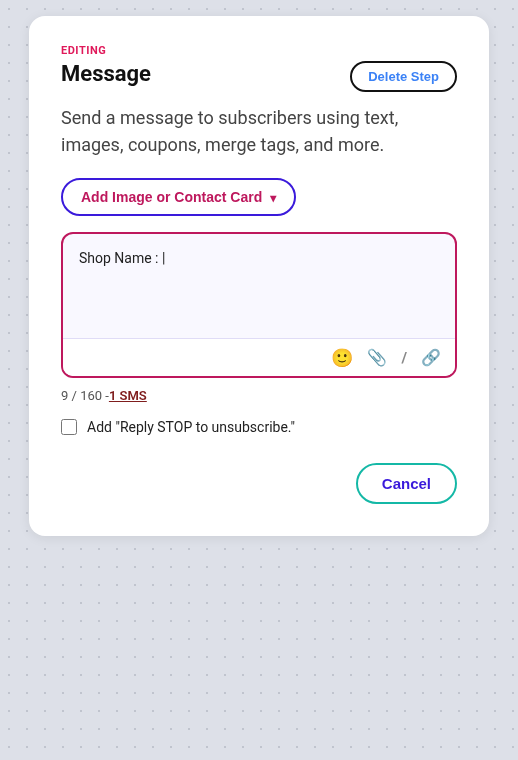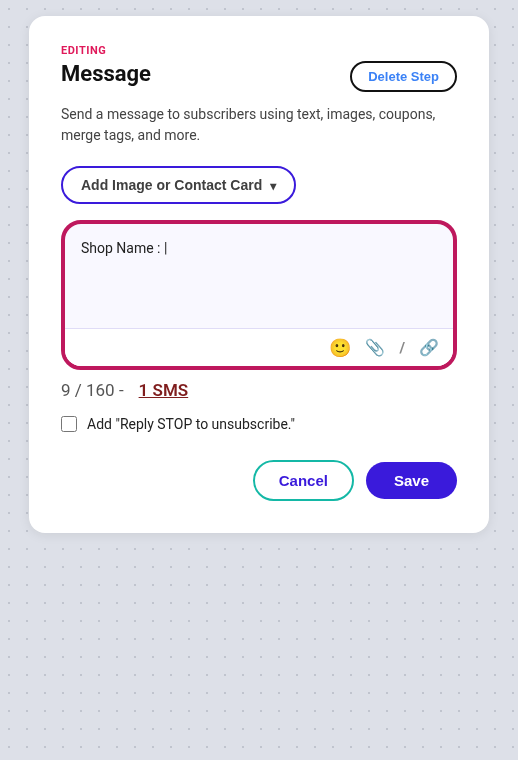--- a/index.html
+++ b/index.html
@@ -56,48 +56,48 @@
       border-radius: 20px;
       background: transparent;
       padding: 6px 16px;
       font-size: 13px;
       font-weight: 600;
       color: #3b82f6;
       cursor: pointer;
     }
 
     .description {
-      font-size: 14px;
+      font-size: 18px;
       color: #444444;
       line-height: 1.5;
       margin-bottom: 20px;
     }
 
     .add-image-btn {
       display: inline-flex;
       align-items: flex-end;
       gap: 8px;
       background: #ffffff;
       border: 2px solid #3a1adb;
       border-radius: 24px;
       padding: 9px 18px;
       font-size: 14px;
       font-weight: 600;
-      color: #404040;
+      color: #be185d;
       cursor: pointer;
       margin-bottom: 16px;
     }
 
     .add-image-btn .chevron {
       font-size: 12px;
     }
 
     .textarea-wrapper {
-      border: 4px solid #be185d;
-      border-radius: 20px;
+      border: 2px solid #be185d;
+      border-radius: 12px;
       overflow: hidden;
       margin-bottom: 10px;
       background: #f9f8ff;
     }
 
     .message-textarea {
       width: 100%;
       height: 100px;
       padding: 14px 16px;
       font-size: 14px;
@@ -120,26 +120,26 @@
       background: #ffffff;
     }
 
     .toolbar-icon {
       font-size: 18px;
       color: #888888;
       cursor: pointer;
     }
 
     .char-count {
-      font-size: 17px;
+      font-size: 13px;
       color: #555555;
       margin-bottom: 16px;
       display: flex;
       align-items: flex-end;
-      gap: 15px;
+      gap: 0;
     }
 
     .sms-link {
       color: #7f1d1d;
       font-weight: 600;
       text-decoration: underline;
       cursor: pointer;
     }
 
     .checkbox-row {
@@ -228,15 +228,14 @@
     <span class="sms-link">1 SMS</span>
   </div>
 
   <div class="checkbox-row">
     <input type="checkbox" style="">
     <label class="checkbox-label">Add "Reply STOP to unsubscribe."</label>
   </div>
 
   <div class="action-row">
     <button class="cancel-btn">Cancel</button>
-    <button class="save-btn">Save</button>
   </div>
 </div>
 
 </body></html>

